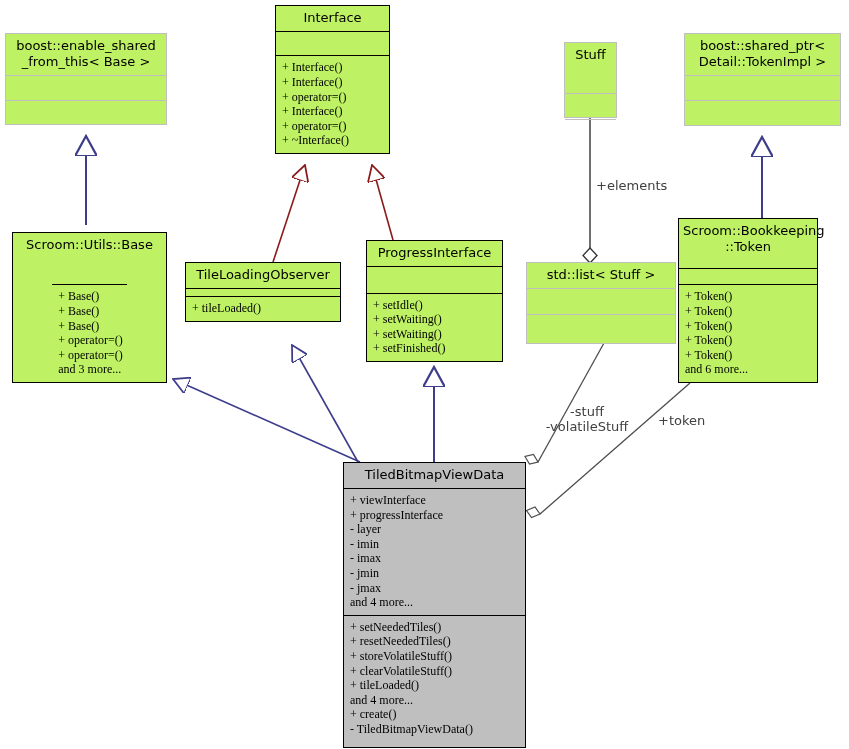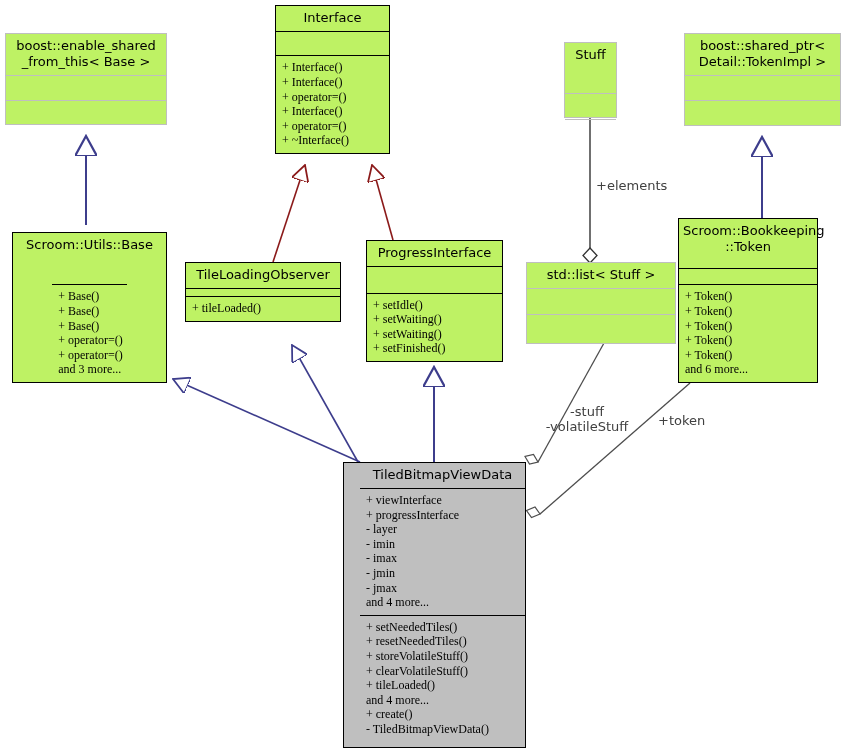--- a/index.html
+++ b/index.html
@@ -40,21 +40,20 @@
   .node.strong {
     border: 1px solid #000000;
   }
   .node.strong .compartment + .compartment {
     border-top: 1px solid #000000;
   }
   
   .node.current {
     border: 1px solid #000000;
     background: #bfbfbf;
-    padding-left: 16px;
   }
   .node.current .compartment + .compartment {
     border-top: 1px solid #000000;
   }
   .compartment {
     box-sizing: border-box;
   }
   .title {
     text-align: center;
     font-size: 13px;

